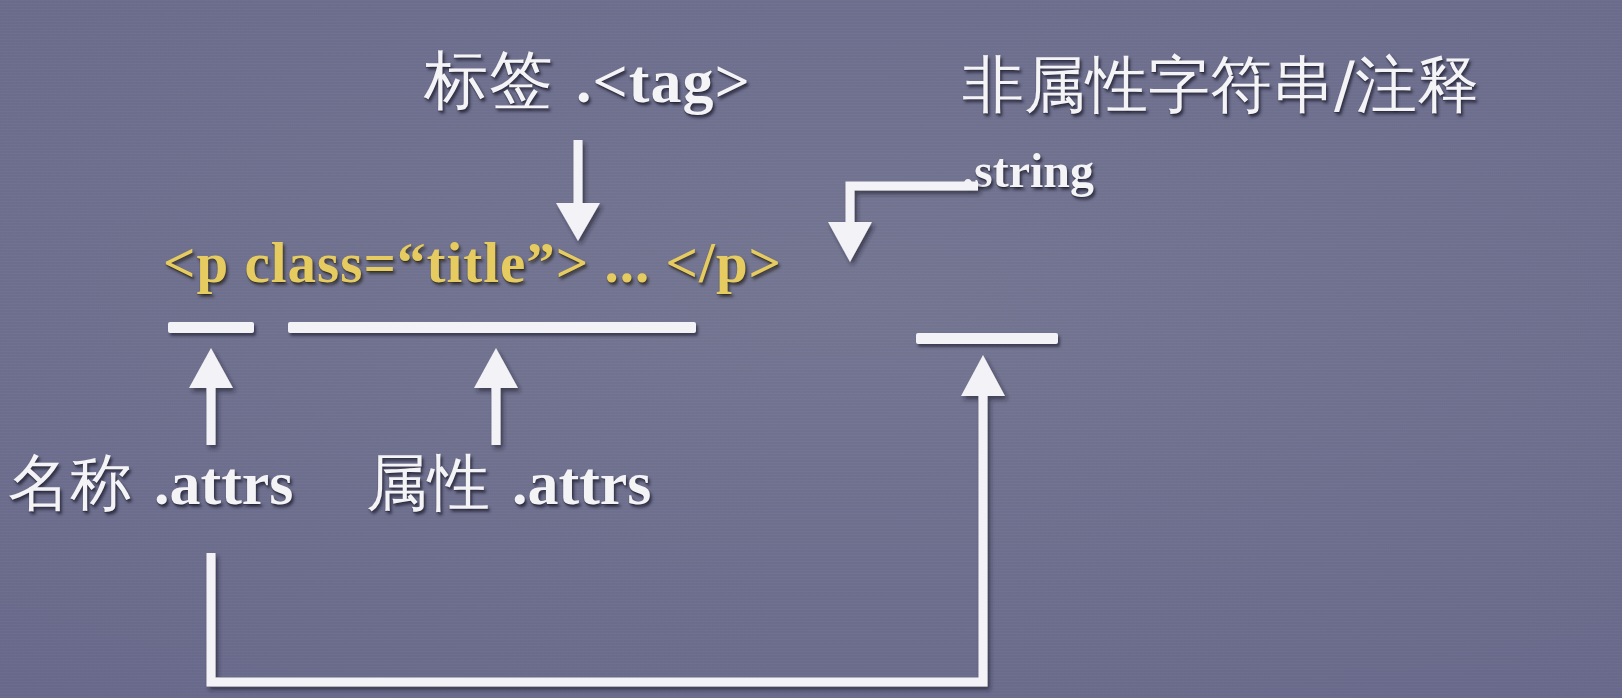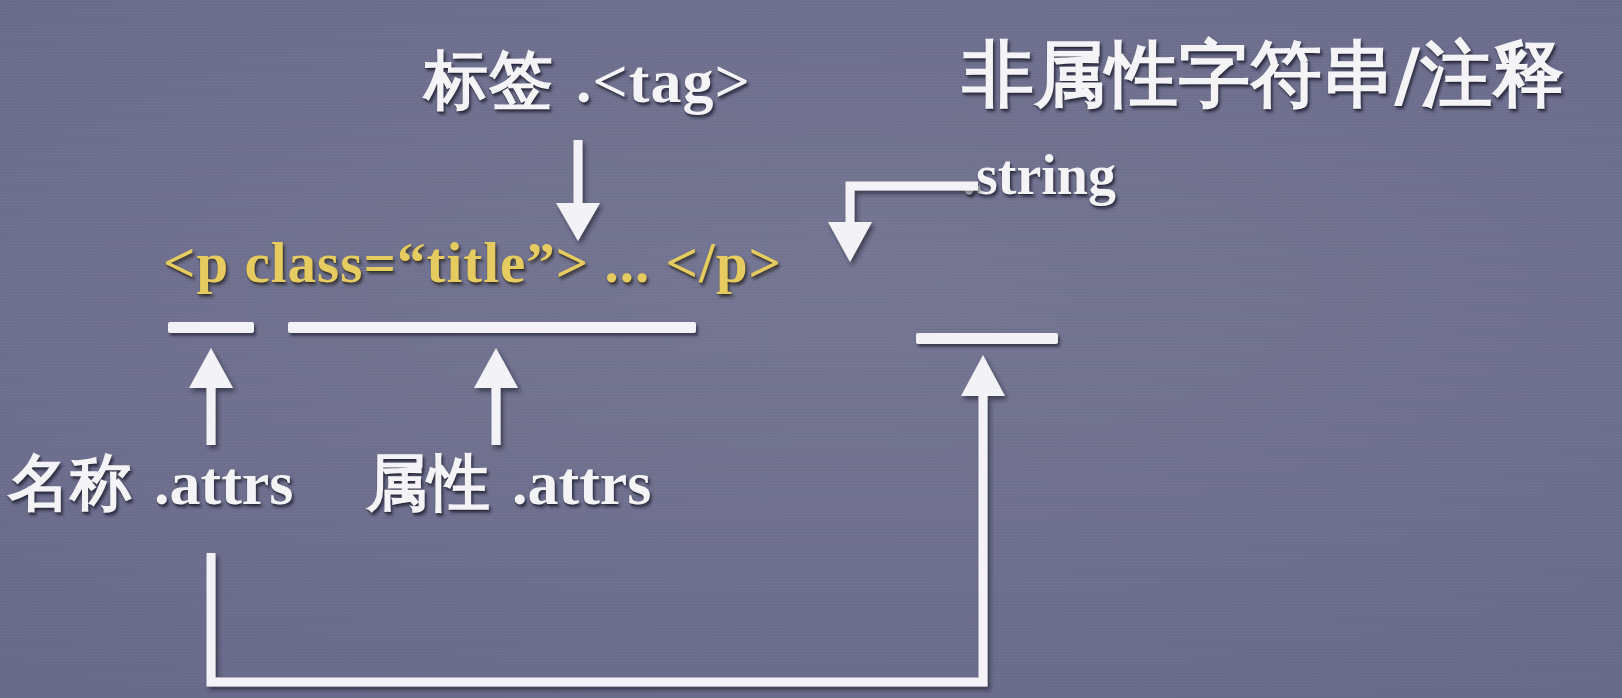--- a/index.html
+++ b/index.html
@@ -32,36 +32,36 @@
     white-space: nowrap;
     color: #f4f3f6;
     text-shadow:
       2px 3px 3px rgba(28,28,46,0.72),
       0 1px 1px rgba(25,25,42,0.55);
     line-height: 1;
     user-select: none;
   }
   .cjk-sans {
     font-family: "DejaVu Sans", "Liberation Sans", sans-serif;
-    font-weight: 700;
+    font-weight: 400;
   }
   .serif-b {
     font-family: Liberation Serif, serif;
     font-weight: 700;
   }
 
   
   #lbl-tag      { left: 424px; top: 48px;  font-size: 62px; letter-spacing: 1px; }
   #lbl-tag .cn  { font-size: 64px; }
   #lbl-tag .dot { margin-left: 22px; }
 
   
-  #lbl-string-cn { left: 962px; top: 38px;  font-size: 72px; letter-spacing: 0px; }
+  #lbl-string-cn { left: 962px; top: 54px;  font-size: 62px; letter-spacing: 0px; }
   
-  #lbl-string-en { left: 962px; top: 147px; font-size: 56px; }
+  #lbl-string-en { left: 962px; top: 147px; font-size: 48px; }
 
   
   #lbl-name  { left: 8px;   top: 452px; font-size: 62px; }
   #lbl-attrs { left: 366px; top: 452px; font-size: 62px; }
 
   
   #code-line {
     position: absolute;
     left: 163px;
     top: 234px;

